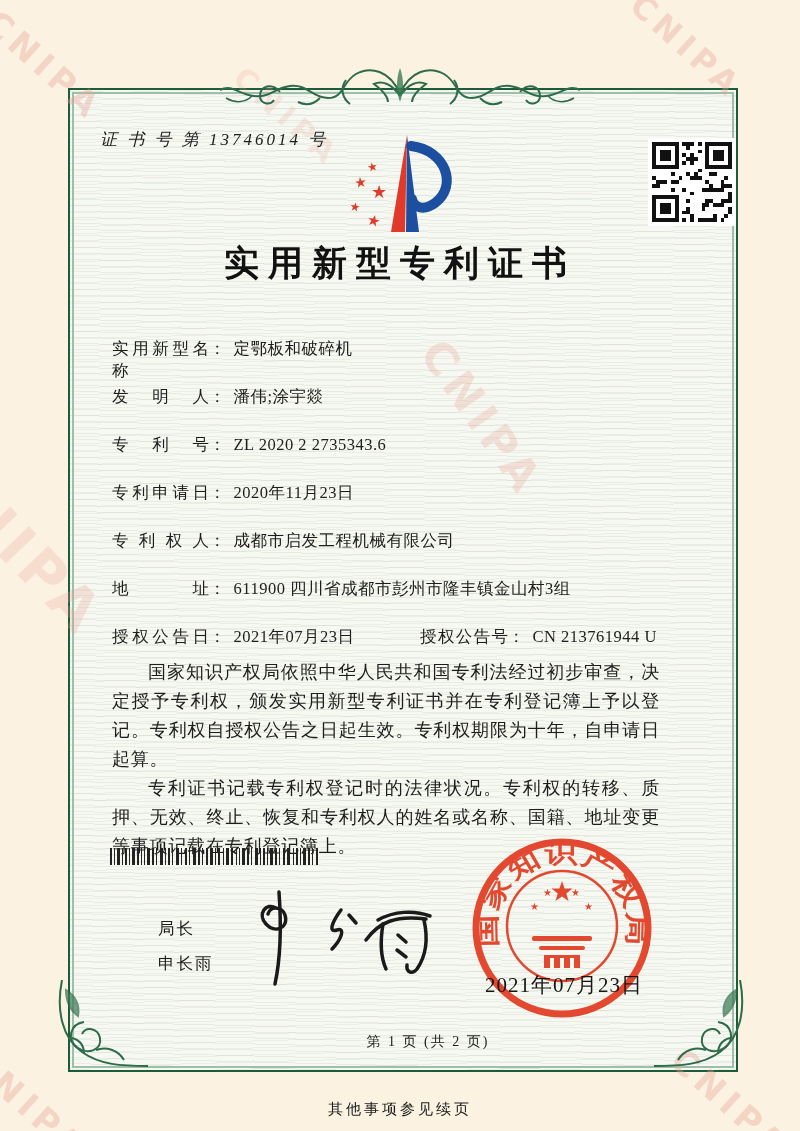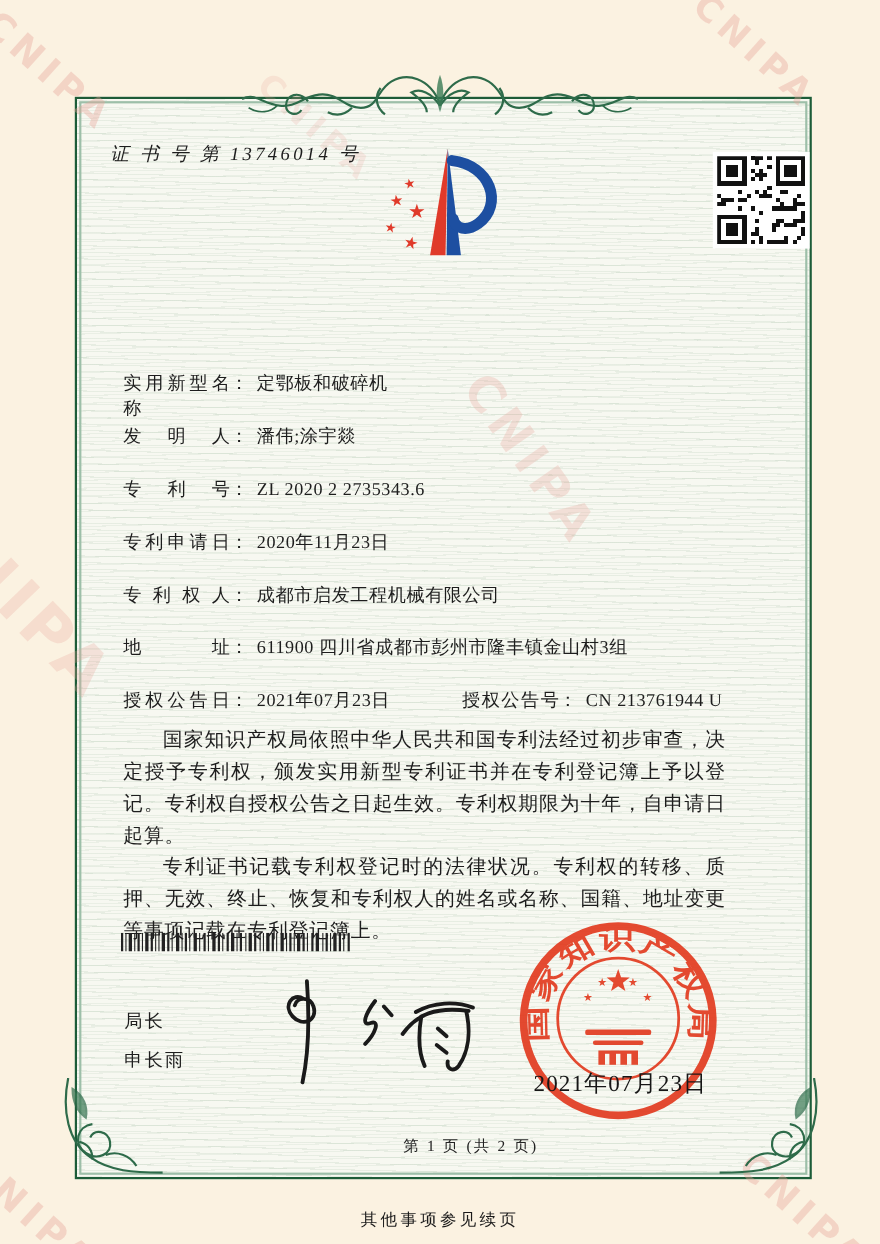--- a/index.html
+++ b/index.html
@@ -45,21 +45,21 @@
   .fcolon{ display:inline-block; margin-right:8px; }
   .fvalue{ letter-spacing:0.5px; }
   .fpair2{ position:absolute; left:308px; top:0; }
   .body-text{
     position:absolute; left:112px; top:658px; width:548px;
     font-size:18px; line-height:29px; text-align:justify; letter-spacing:0.8px;
   }
   .body-text p{ margin:0; text-indent:2em; }
   .barcode{ position:absolute; left:110px; top:848px; }
   .sig-block{ position:absolute; left:113px; top:918px; font-size:16.5px; letter-spacing:2px;}
-  .sig-block div{ margin-bottom:13px; }
+  .sig-block div{ margin-bottom:13px;margin-left:45px; }
   .signature{ position:absolute; left:228px; top:880px; }
   .seal{ position:absolute; left:462px; top:836px; }
   .page-info{ position:absolute; left:0; top:1033px; width:100%; text-align:center; font-size:14px; letter-spacing:2px; color:#222;padding-left:28px; }
   .continuation{ position:absolute; left:0; top:1080px; width:100%; text-align:center; font-size:15px; letter-spacing:3px; color:#1a1a1a; z-index:2;margin-top:20px;}
 </style>
 </head>
 <body>
 
 <div class="canvas">
 
@@ -235,20 +235,21 @@
           <rect x="18" y="12" width="1" height="1"></rect>
           <rect x="18" y="16" width="1" height="1"></rect>
           <rect x="10" y="9" width="1" height="1"></rect>
           <rect x="8" y="5" width="1" height="1"></rect>
           <rect x="9" y="1" width="1" height="1"></rect>
           <rect x="18" y="10" width="1" height="1"></rect>
           <rect x="15" y="11" width="1" height="1"></rect>
         </g>
     </svg>
 
+    <div class="title">实用新型专利证书</div>
 
     <div class="fields">
       <div class="frow">
         <span class="flabel">实用新型名称</span><span class="fcolon">：</span><span class="fvalue">定鄂板和破碎机</span>
       </div>
       <div class="frow">
         <span class="flabel">发明人</span><span class="fcolon">：</span><span class="fvalue">潘伟;涂宇燚</span>
       </div>
       <div class="frow">
         <span class="flabel">专利号</span><span class="fcolon">：</span><span class="fvalue">ZL 2020 2 2735343.6</span>

